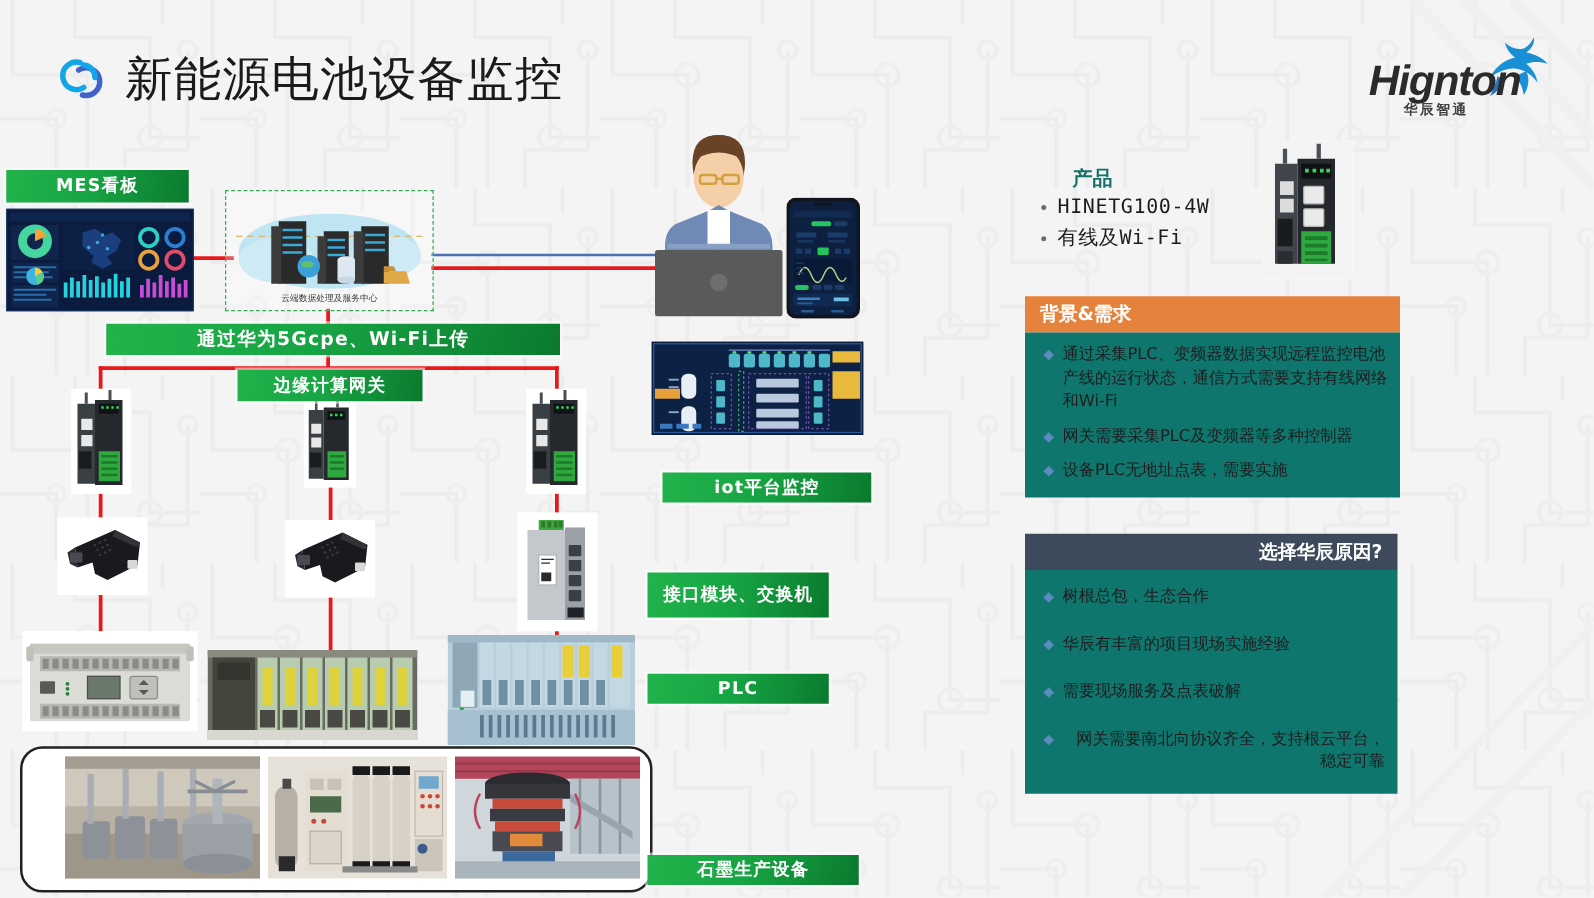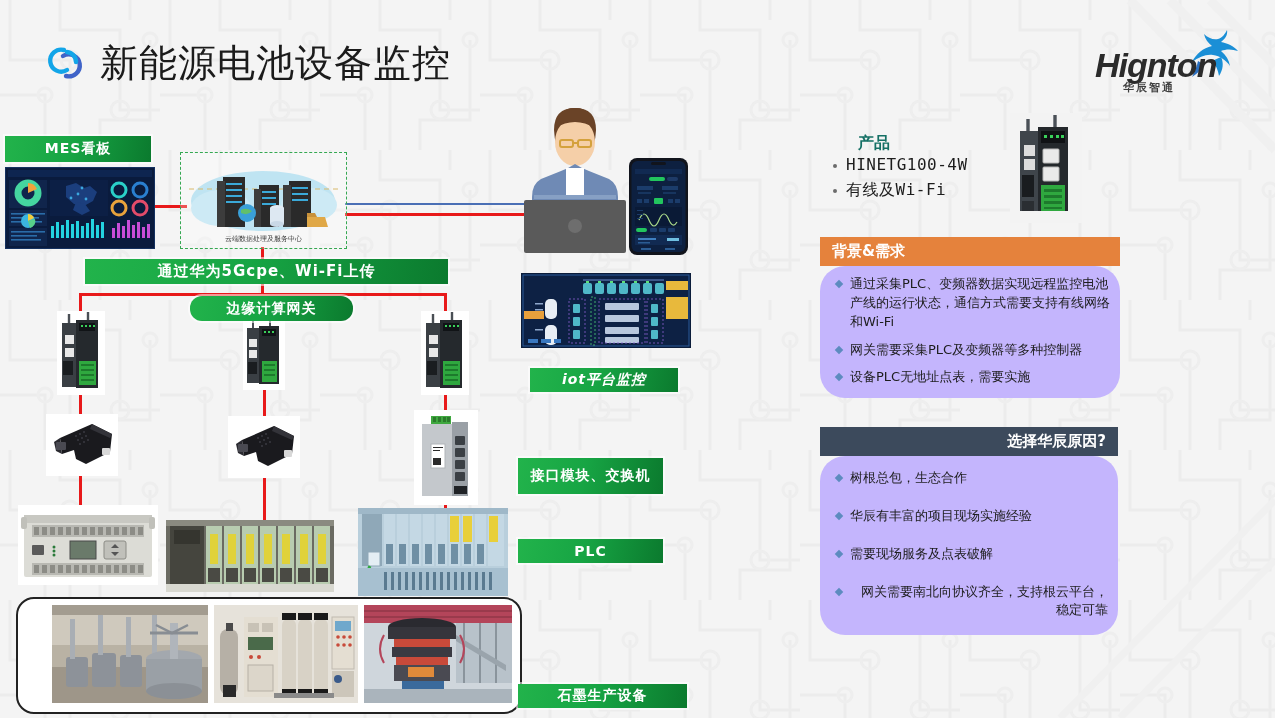--- a/index.html
+++ b/index.html
@@ -57,21 +57,21 @@
     position:absolute;left:0;right:0;bottom:4px;text-align:center;
     font-size:7px;color:#3b3b3b;font-family:Liberation Mono, monospace;
   }
   
   .card{position:absolute;z-index:7;}
   .card-head{
     color:#fff;font-weight:bold;font-size:15px;
     padding:5px 12px;font-family:"DejaVu Sans","Liberation Sans",sans-serif;
   }
   .card-body{
-    background:#c4b5fd;padding:9px 10px 11px 10px;border-radius:25px;
+    background:#0f766e;padding:9px 10px 11px 10px;
   }
   .bullet-row{display:flex;align-items:flex-start;margin-bottom:9px;}
   .bullet-row:last-child{margin-bottom:0;}
   .diamond{
     width:6px;height:6px;background:#5d8bbf;transform:rotate(45deg);
     margin:6px 8px 0 6px;flex:0 0 auto;
   }
   .bullet-text{
     font-size:13px;line-height:1.45;color:#1d1d1d;
     font-family:"DejaVu Sans","Liberation Sans",sans-serif;
@@ -147,23 +147,23 @@
     </svg>
     <div id="brand-wordmark">Hignton</div>
     <div id="brand-sub">华辰智通</div>
   </div>
 </div>
 
 <div class="glabel" style="left:5px;top:136px;width:146px;height:26px;">MES看板</div>
 
 <div class="glabel" style="left:85px;top:259px;width:363px;height:25px;font-size:15px;">通过华为5Gcpe、Wi-Fi上传</div>
 
-<div class="glabel" style="left:190px;top:296px;width:163px;height:25px;border-radius:12px;">边缘计算网关</div>
-
-<div class="glabel" style="left:530px;top:368px;width:148px;height:24px;font-style:italic;">iot平台监控</div>
+<div class="glabel" style="left:190px;top:296px;width:148px;height:25px;">边缘计算网关</div>
+
+<div class="glabel" style="left:530px;top:378px;width:167px;height:24px;">iot平台监控</div>
 
 <div class="glabel" style="left:518px;top:458px;width:145px;height:36px;">接口模块、交换机</div>
 
 <div class="glabel" style="left:518px;top:539px;width:145px;height:24px;">PLC</div>
 
 <div class="glabel" style="left:518px;top:684px;width:169px;height:24px;">石墨生产设备</div>
 
 <div class="rline" style="left:152px;top:205px;width:35px;height:3px;"></div>
 <div class="rline" style="left:261px;top:247px;width:3px;height:14px;"></div>
 <div class="rline" style="left:261px;top:284px;width:3px;height:12px;"></div>

